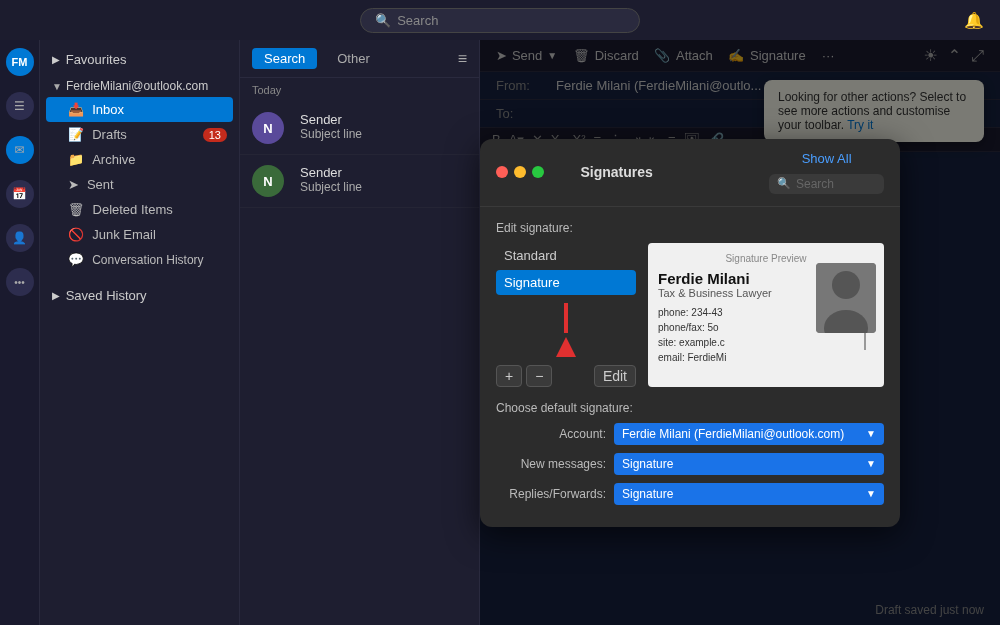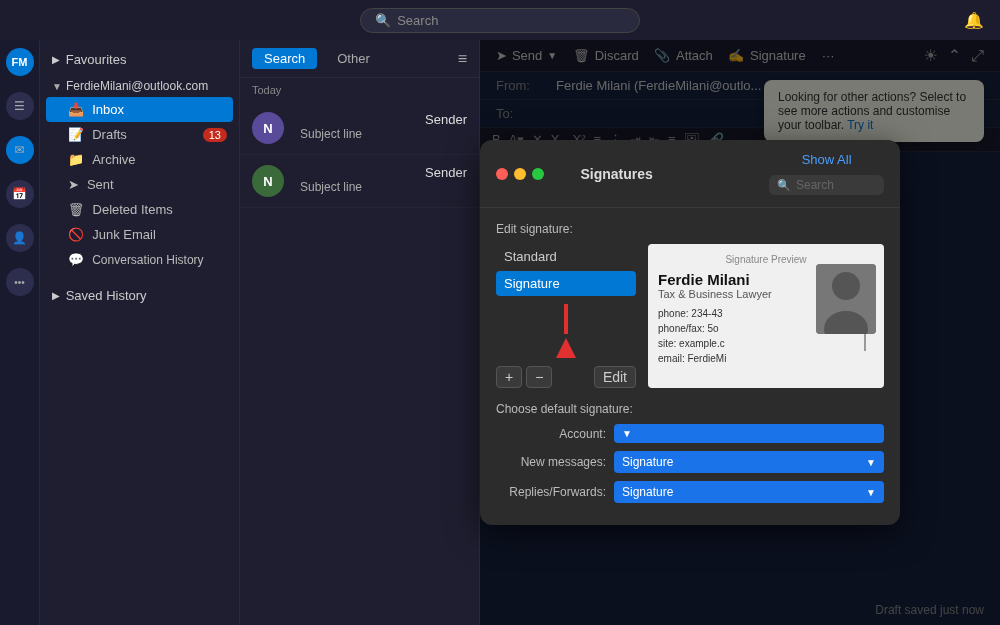--- a/index.html
+++ b/index.html
@@ -132,21 +132,21 @@
     }
     .filter-icon { margin-left: auto; color: #aaa; }
     .date-divider { padding: 6px 12px; color: #888; font-size: 11px; background: #1e1e30; }
     .email-item {
       padding: 10px 12px;
       border-bottom: 1px solid #252535;
       cursor: pointer;
       position: relative;
     }
     .email-item .avatar { width: 32px; height: 32px; border-radius: 50%; background: #444; display: flex; align-items: center; justify-content: center; color: #fff; font-size: 13px; font-weight: bold; float: left; margin-right: 8px; }
-    .email-sender { font-size: 13px; color: #ddd; font-weight: 500; text-align: right; }
+    .email-sender { font-size: 13px; color: #ddd; font-weight: 500; }
     .email-subject { font-size: 12px; color: #aaa; }
 
     
     .email-content {
       flex: 1;
       background: #16213e;
       display: flex;
       flex-direction: column;
       position: relative;
     }
@@ -635,20 +635,21 @@
               </div>
             </div>
           </div>
 
           <div class="default-sig-section">
             <div class="modal-section-label">Choose default signature:</div>
 
             <div class="default-sig-row">
               <label>Account:</label>
               <div class="default-sig-select-wrapper">
+                <span>Ferdie Milani (FerdieMilani@outlook.com)</span>
                 <span class="select-arrow">▼</span>
               </div>
             </div>
 
             <div class="default-sig-row">
               <label>New messages:</label>
               <div class="default-sig-select-wrapper">
                 <span>Signature</span>
                 <span class="select-arrow">▼</span>
               </div>

